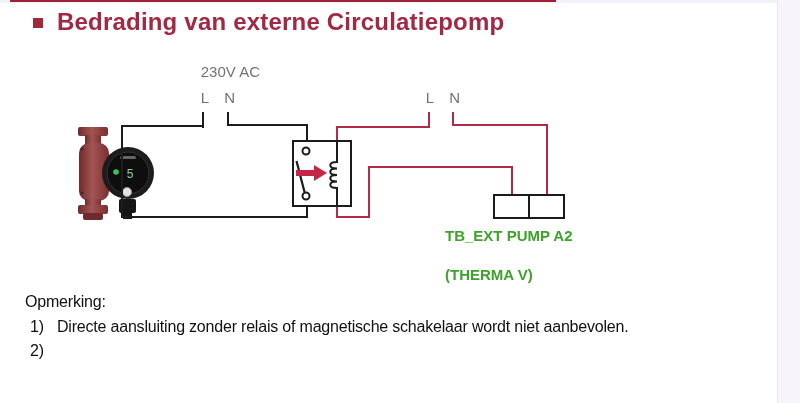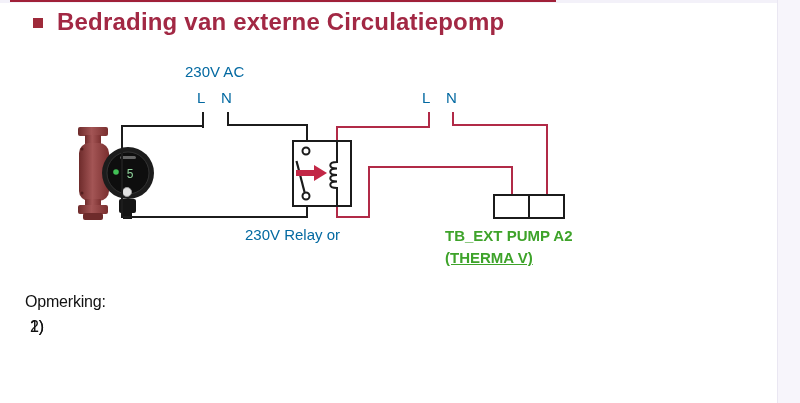--- a/index.html
+++ b/index.html
@@ -13,21 +13,21 @@
 
   .title-row{position:absolute;left:0;top:8px;width:770px;height:34px;}
   .bullet-sq{position:absolute;left:33px;top:10px;width:10px;height:10px;background:#9e2a3a;}
   .page-title{position:absolute;left:57px;top:0;font-size:24px;font-weight:600;color:#a22844;letter-spacing:0.2px;white-space:nowrap;}
 
   .diagram{position:absolute;left:0;top:0;width:800px;height:300px;}
   .wire{position:absolute;}
   .wb{background:#1c1c1c;}
   .wr{background:#b12a47;}
 
-  .lbl{position:absolute;color:#0369a1;font-size:15px;text-align:left;white-space:nowrap;}
+  .lbl{position:absolute;color:#737373;font-size:15px;text-align:right;white-space:nowrap;}
   .lbl-green{position:absolute;color:#3ea32a;font-size:15px;text-align:left;white-space:nowrap;}
 
   .relay-box{position:absolute;left:292px;top:140px;width:60px;height:67px;border:2.5px solid #1b1b1b;background:#fff;box-sizing:border-box;}
   .relay-box svg{position:absolute;left:-2.5px;top:-2.5px;}
 
   .terminals{position:absolute;left:493px;top:194px;display:flex;}
   .terminal-cell{width:33px;height:21px;border:2.5px solid #1b1b1b;background:#fff;}
   .terminal-cell.second{margin-left:-2.5px;}
 
   .pump{position:absolute;left:72px;top:121px;width:85px;height:102px;}
@@ -118,29 +118,29 @@
       <div class="terminal-cell"></div>
       <div class="terminal-cell second"></div>
     </div>
 
     <div class="lbl" style="left:185px;top:63px;width:75px;">230V AC</div>
     <div class="lbl" style="left:197px;top:89px;width:12px;">L</div>
     <div class="lbl" style="left:221px;top:89px;width:14px;">N</div>
     <div class="lbl" style="left:422px;top:89px;width:12px;">L</div>
     <div class="lbl" style="left:446px;top:89px;width:14px;">N</div>
 
-    <div class="lbl" style="left:245px;top:226px;width:150px;">230V Relay or</div>
 
     <div class="lbl-green" style="left:445px;top:227px;width:166px;font-weight:600;">TB_EXT PUMP A2</div>
-    <div class="lbl-green" style="left:445px;top:249px;width:166px;font-weight:600;text-decoration:underline;">(THERMA V)</div>
+    <div class="lbl-green" style="left:445px;top:266px;width:166px;font-weight:600;">(THERMA V)</div>
   </div>
 
   <div class="notes">
     <p class="notes-heading">Opmerking:</p>
     <div class="note-row">
       <span class="note-num">1)</span>
+      <span>Directe aansluiting zonder relais of magnetische schakelaar wordt niet aanbevolen.</span>
     </div>
     <div class="note-row">
       <span class="note-num">2)</span>
     </div>
   </div>
 
 </div>
 
 </body></html>

